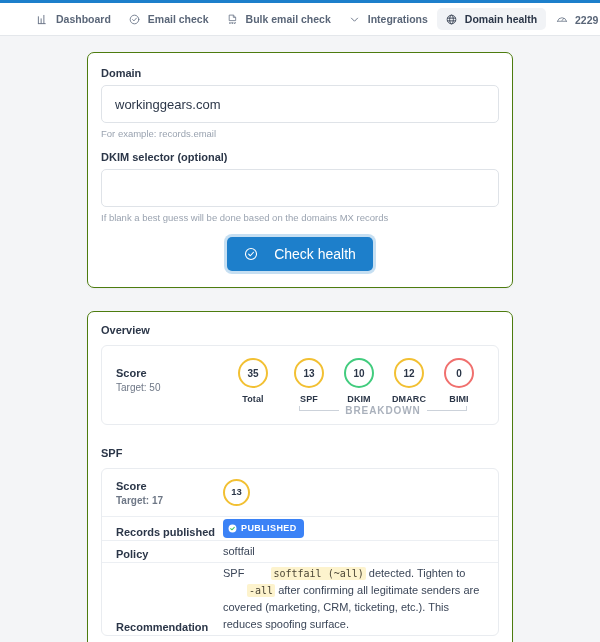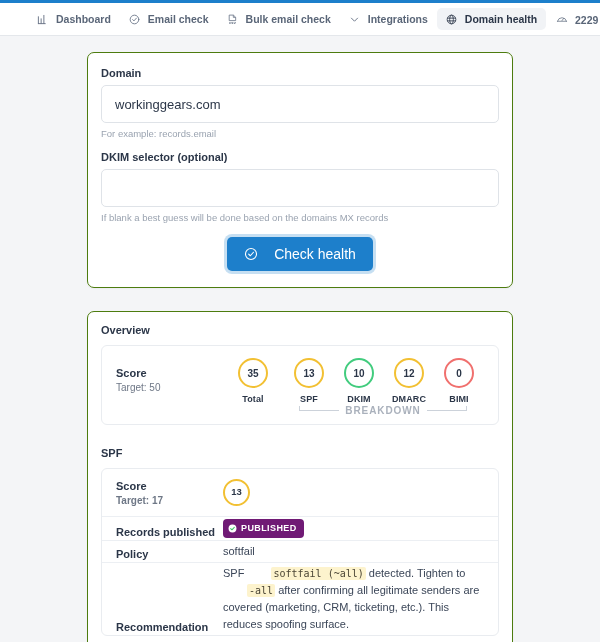--- a/index.html
+++ b/index.html
@@ -181,21 +181,21 @@
   .ring-sm {
     width: 27px; height: 27px; border-radius: 50%;
     border: 2.5px solid #f2c033;
     display: flex; align-items: center; justify-content: center;
     font-size: 9.5px; font-weight: bold; color: #2b3648;
     background: #fff;
   }
 
   .badge {
     display: inline-flex; align-items: center; gap: 4px;
-    background: #701a75; color: #ffffff;
+    background: #3b82f6; color: #ffffff;
     border-radius: 4px;
     padding: 2.5px 7px 2.5px 5px;
     font-size: 9px; font-weight: bold; letter-spacing: 0.4px;
   }
   .badge svg { display: block; }
 
   code.inline {
     font-family: "DejaVu Sans Mono", monospace;
     background: #fdf3cd;
     color: #4a4434;

